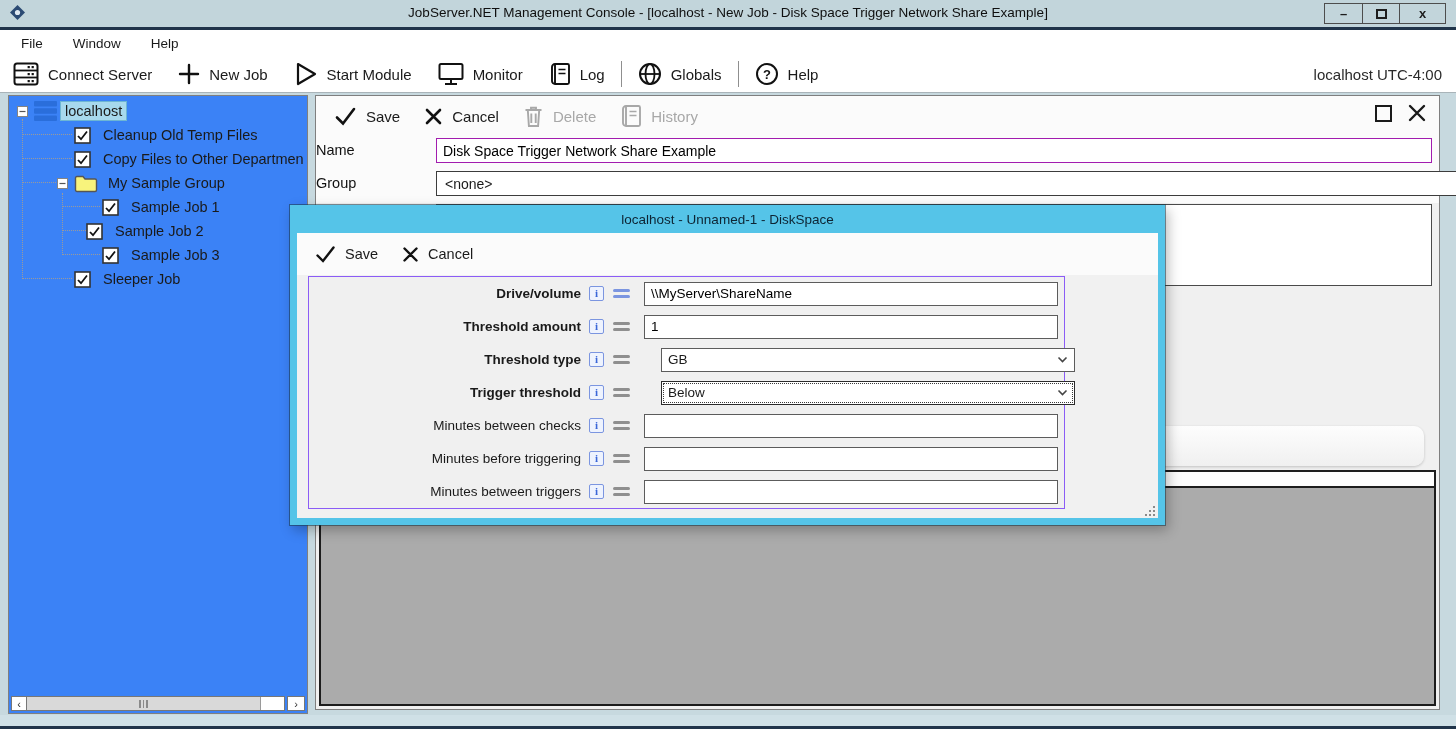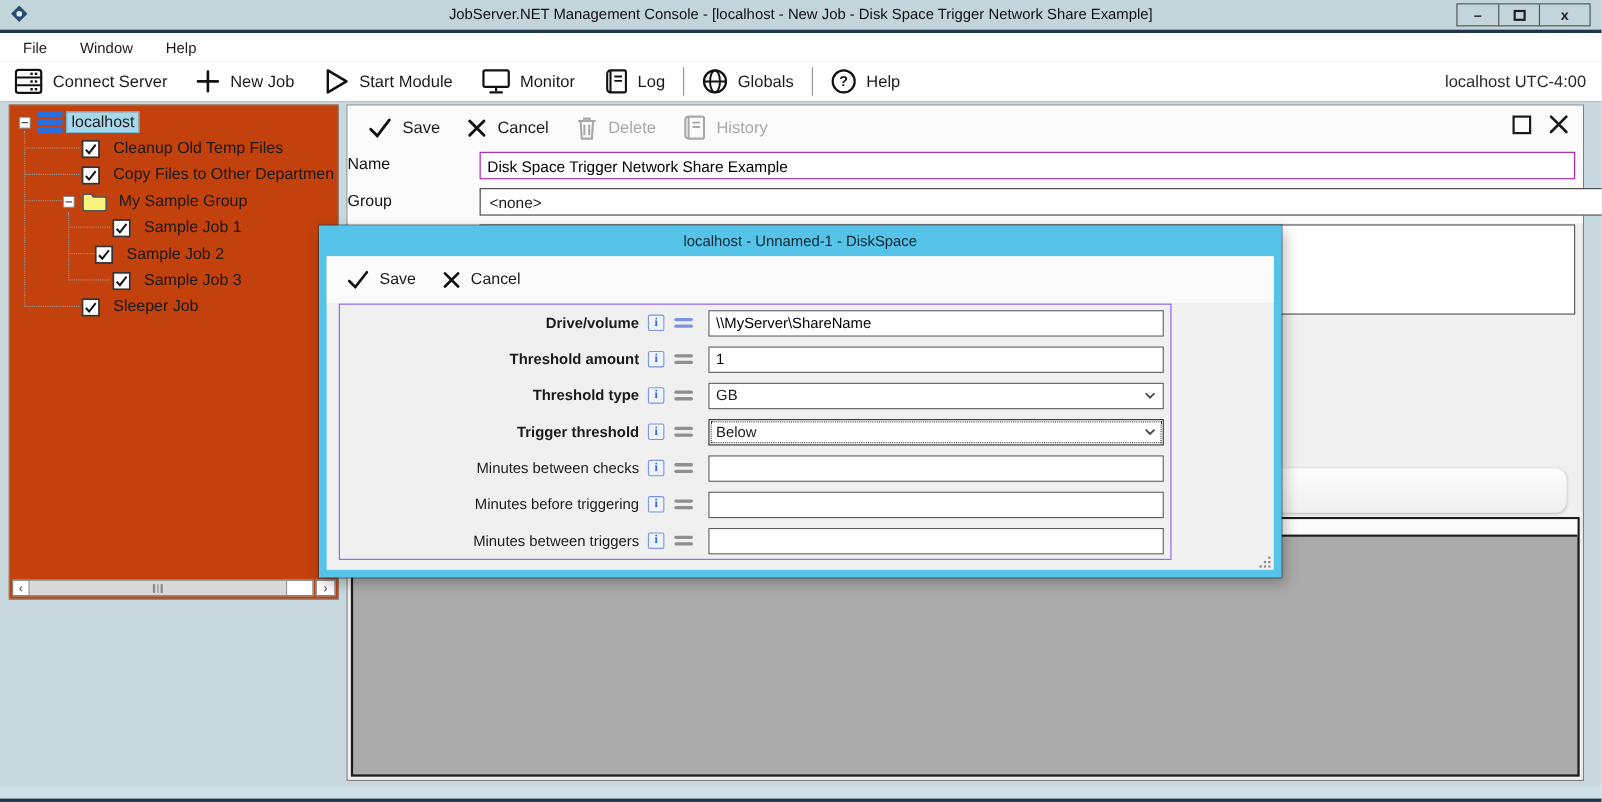--- a/index.html
+++ b/index.html
@@ -30,22 +30,22 @@
 
   
   .toolbar { position:absolute; left:0; top:56px; width:1456px; height:37px; background:#ffffff;
              border-bottom:1px solid #a9b4b9; display:flex; align-items:center; font-size:15px; }
   .tb-btn { display:flex; align-items:center; gap:9px; padding:0 13px; height:100%; }
   .tb-btn.disabled { color:#a3a3a3; }
   .tb-sep { width:1px; height:26px; background:#8f8f8f; margin:0 3px; }
   .tb-status { margin-left:auto; padding-right:14px; font-size:15px; color:#2a2a2a; }
 
   
-  .tree-panel { position:absolute; left:8px; top:95px; width:300px; height:450px;
-                background:#c2410c; border:1px solid #7f7f7f; }
+  .tree-panel { position:absolute; left:8px; top:95px; width:300px; height:619px;
+                background:#3b82f6; border:1px solid #7f7f7f; }
   .tree-content { position:absolute; left:1px; top:1px; right:1px; bottom:18px; overflow:hidden; }
   .tree-row { position:absolute; height:24px; display:flex; align-items:center; white-space:nowrap; font-size:14.5px; }
   .tree-label { padding:1px 4px; }
   .tree-label.selected { background:#a7d9ed; outline:1px solid #6db6d4; }
   .vdot { position:absolute; width:0; border-left:1px dotted #9a9a9a; }
   .hdot { position:absolute; height:0; border-top:1px dotted #9a9a9a; }
   .expand-box { margin-right:6px; flex:0 0 auto; }
   .cbx { margin-right:8px; flex:0 0 auto; }
 
   .hsb { position:absolute; left:2px; bottom:2px; width:274px; height:15px; border:1px solid #777; display:flex; background:#fff; }
@@ -93,21 +93,21 @@
   .frow.bold .flabel { font-weight:bold; }
   .info-ic { width:15px; height:15px; margin-left:8px; flex:0 0 auto; border:1.5px solid #7b95e0; border-radius:2px;
              background:#eef3fe; color:#3a66d8; font-family:"Liberation Serif", serif; font-weight:bold; font-size:11px;
              display:flex; align-items:center; justify-content:center; line-height:1; }
   .eq-ic { margin-left:9px; width:17px; display:flex; flex-direction:column; gap:3px; flex:0 0 auto; }
   .eq-ic i { display:block; height:3px; border-radius:1.5px; background:#8f8f8f; }
   .eq-ic.blue i { background:#7b95e0; }
   .fctl { margin-left:14px; flex:1; margin-right:6px; position:relative; }
   .fin { width:100%; height:24px; border:1px solid #5c5c5c; background:#fff; font-family:inherit; font-size:13.5px; padding:0 6px; }
   .fsel { width:100%; height:24px; border:1px solid #5c5c5c; background:#fff; display:flex; align-items:center;
-          padding:0 6px; font-size:13.5px; }
+          padding:0 6px; font-size:13.5px;margin-left:17px; }
   .fsel .chev { margin-left:auto; }
   .fsel.focused { outline:1px dotted #3a3a3a; outline-offset:-3px; border-color:#2b2b2b; }
   .grip { position:absolute; right:3px; bottom:2px; width:12px; height:12px; }
   .grip b { position:absolute; width:2px; height:2px; background:#8a8a8a; }
   .grip b:nth-child(1){ right:0; bottom:0; } .grip b:nth-child(2){ right:4px; bottom:0; }
   .grip b:nth-child(3){ right:8px; bottom:0; } .grip b:nth-child(4){ right:0; bottom:4px; }
   .grip b:nth-child(5){ right:4px; bottom:4px; } .grip b:nth-child(6){ right:0; bottom:8px; }
 
   .bottom-strip { position:absolute; left:0; bottom:0; width:1456px; height:14px; background:#cfe0e6; border-bottom:3px solid #20344a; }
 </style>

